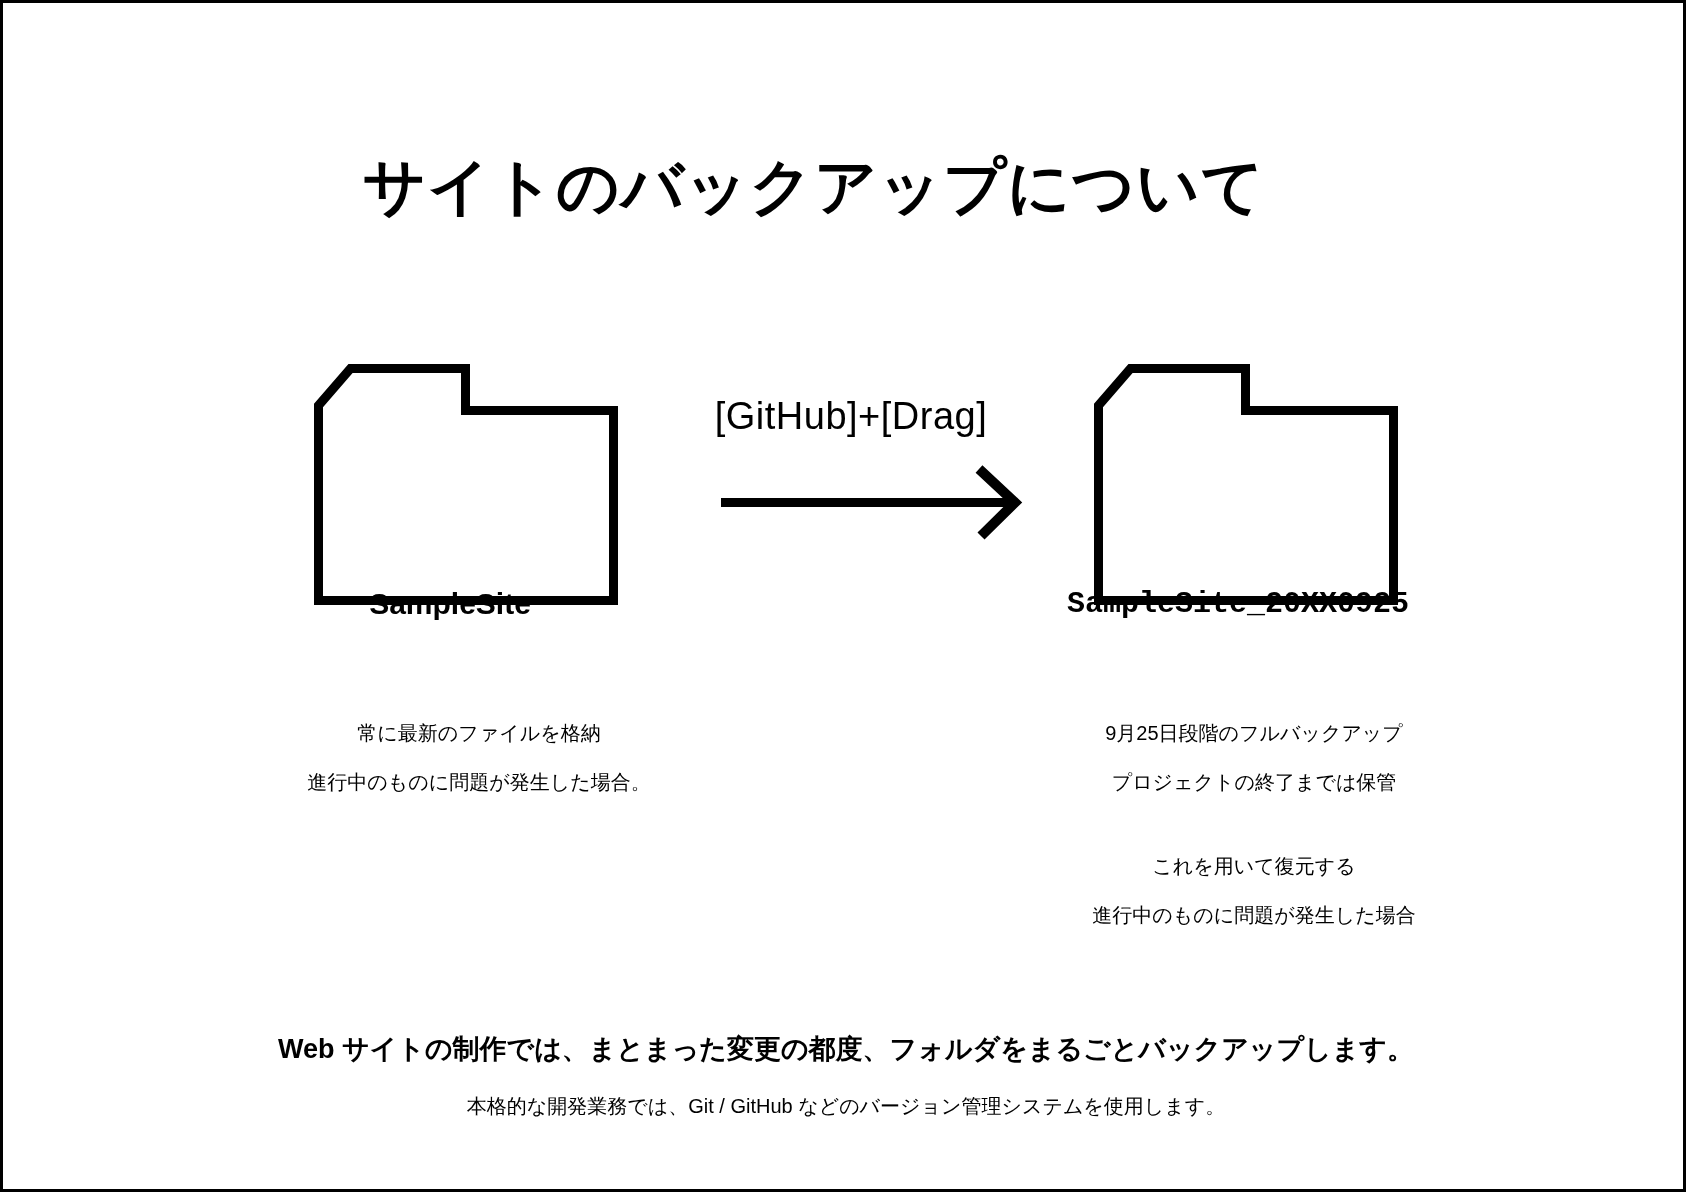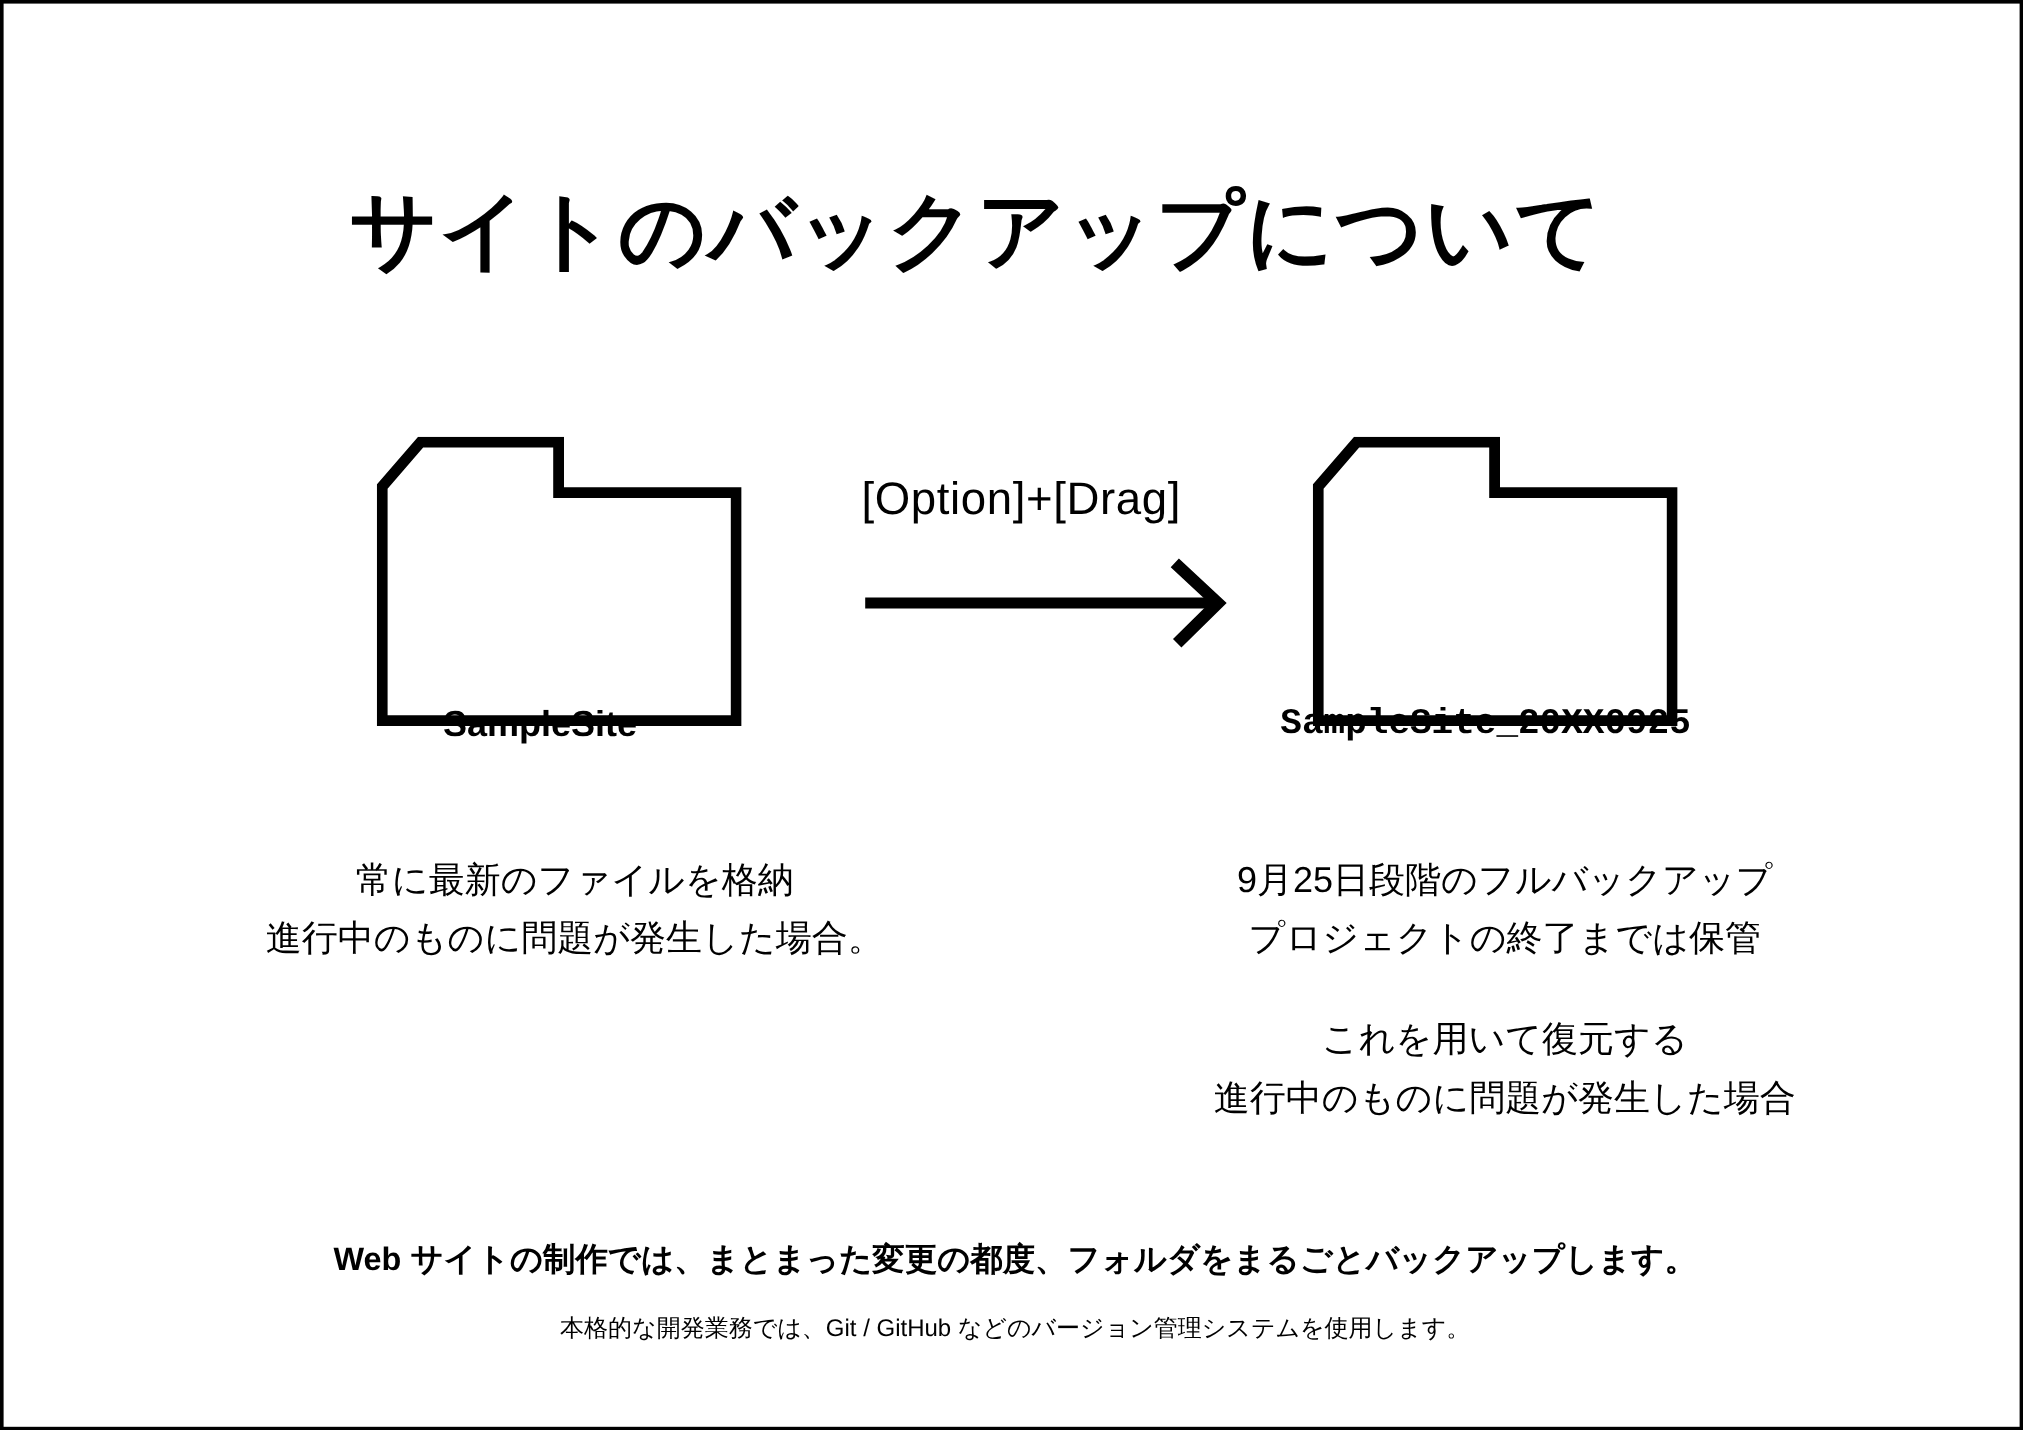--- a/index.html
+++ b/index.html
@@ -16,21 +16,21 @@
     background: #ffffff;
     font-family: "Liberation Sans", "DejaVu Sans", sans-serif;
     color: #000000;
     overflow: hidden;
   }
   .title {
     position: absolute;
     top: 142px;
     left: 811px;
     transform: translateX(-50%);
-    font-size: 72px;
+    font-size: 62px;
     font-weight: bold;
     letter-spacing: 1px;
     white-space: nowrap;
   }
   .folder {
     position: absolute;
     width: 304px;
     height: 241px;
   }
   .folder.left  { left: 311px; top: 361px; }
@@ -60,21 +60,21 @@
     transform: translateX(-50%);
     font-size: 38px;
     font-weight: 400;
     white-space: nowrap;
     letter-spacing: 0.5px;
   }
   .desc-block {
     position: absolute;
     transform: translateX(-50%);
     text-align: center;
-    font-size: 30px;
+    font-size: 20px;
     line-height: 49px;
     white-space: nowrap;
   }
   .desc-block.src   { left: 476px;  top: 706px; }
   .desc-block.bak   { left: 1251px; top: 706px; }
   .desc-block.note  { left: 1251px; top: 839px; }
   .footer-main {
     position: absolute;
     left: 843px;
     top: 1028px;
@@ -101,21 +101,21 @@
   <div class="title">サイトのバックアップについて</div>
 
   <svg class="folder left" viewBox="0 0 304 241" xmlns="http://www.w3.org/2000/svg">
     <polygon points="36.5,4.5 151.5,4.5 151.5,46.5 299.5,46.5 299.5,236.5 4.5,236.5 4.5,41.5" fill="#ffffff" stroke="#000000" stroke-width="9" stroke-linejoin="miter"></polygon>
   </svg>
 
   <svg class="folder right" viewBox="0 0 304 241" xmlns="http://www.w3.org/2000/svg">
     <polygon points="36.5,4.5 151.5,4.5 151.5,46.5 299.5,46.5 299.5,236.5 4.5,236.5 4.5,41.5" fill="#ffffff" stroke="#000000" stroke-width="9" stroke-linejoin="miter"></polygon>
   </svg>
 
-  <div class="arrow-label">[Option]+[Drag]</div>
+  <div class="arrow-label">[GitHub]+[Drag]</div>
   <svg class="arrow-wrap" viewBox="0 0 330 120" xmlns="http://www.w3.org/2000/svg">
     <line x1="18" y1="59.5" x2="310" y2="59.5" stroke="#000000" stroke-width="9"></line>
     <polyline points="276,26 312,59.5 278,93" fill="none" stroke="#000000" stroke-width="10"></polyline>
   </svg>
 
   <div class="folder-name left">SampleSite</div>
   <div class="folder-name right">SampleSite_20XX0925</div>
 
   <div class="desc-block src">
     <div>常に最新のファイルを格納</div>

